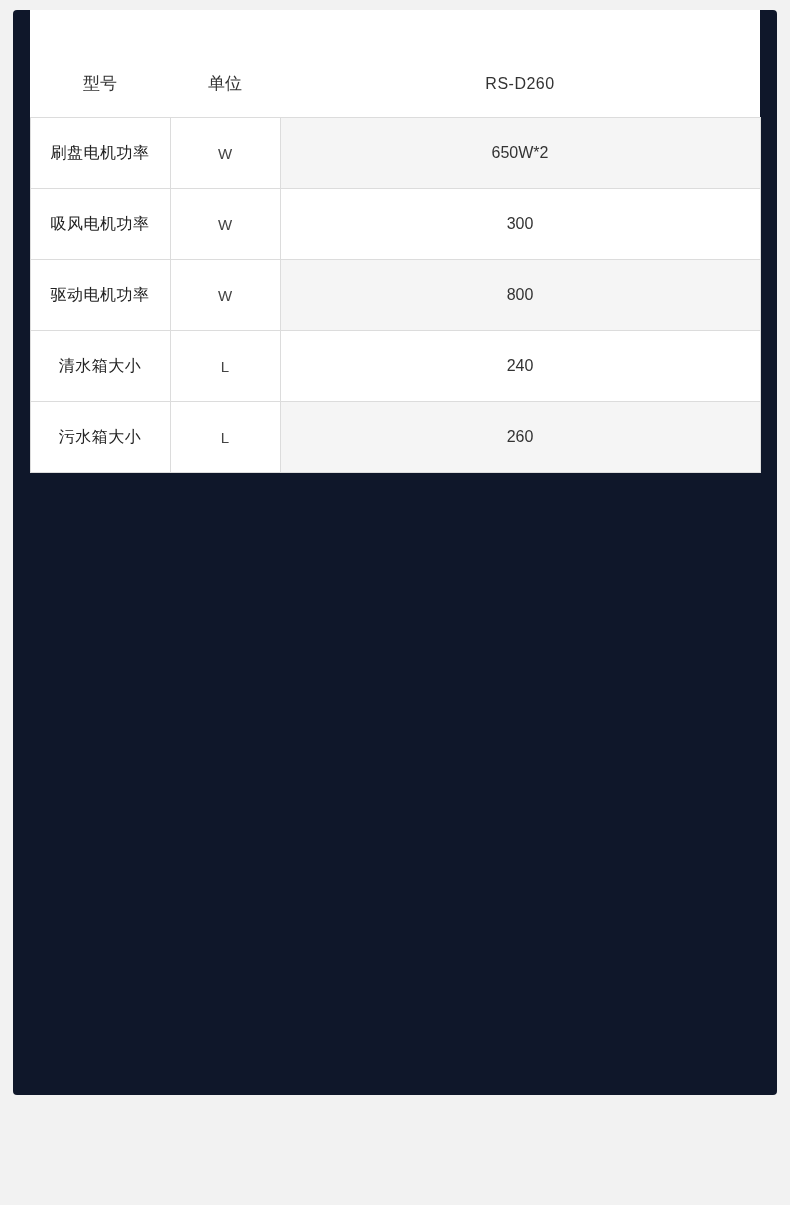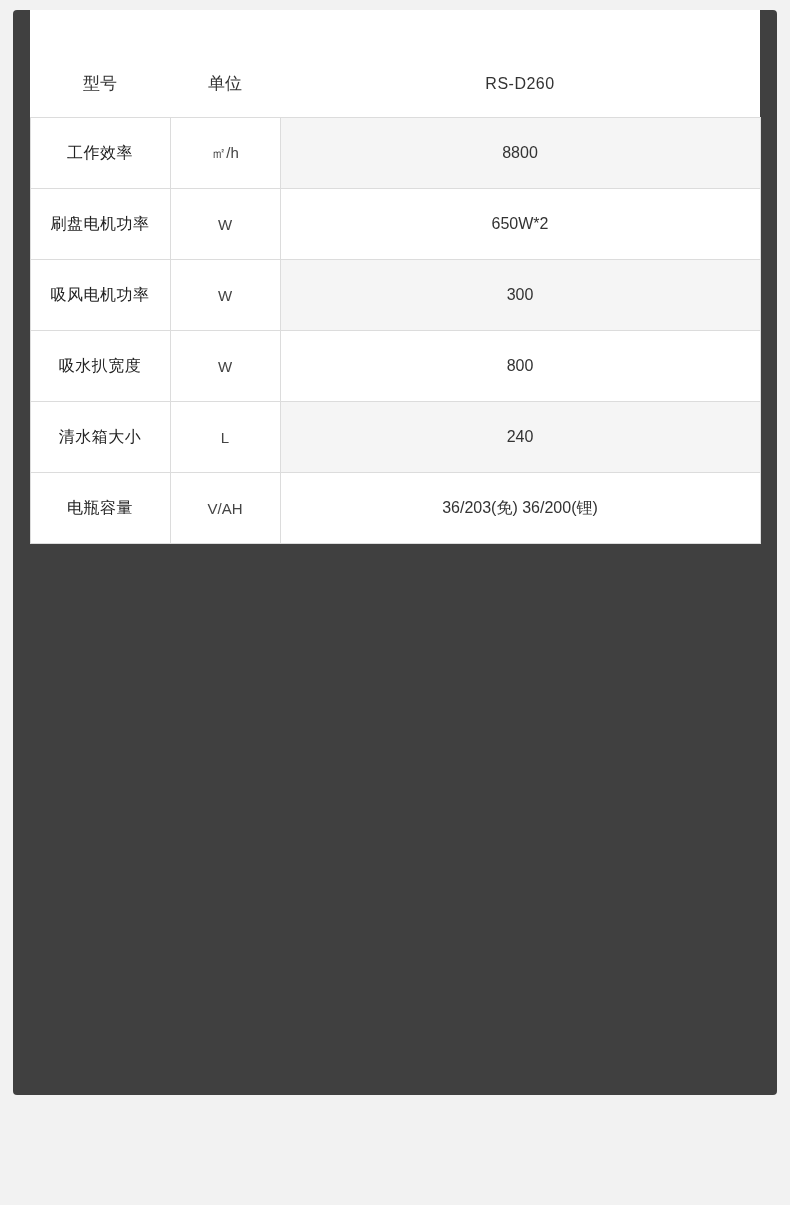--- a/index.html
+++ b/index.html
@@ -14,21 +14,21 @@
     color: #222;
   }
   .page {
     width: 790px;
     height: 1205px;
     background: #f2f2f2;
     box-sizing: border-box;
     padding: 10px 13px;
   }
   .card {
-    background: #404040;
+    background: #0f172a;
     width: 764px;
     height: 1085px;
     box-sizing: border-box;
     border-radius: 4px;
     padding: 0;
     position: relative;
   }
   .spec-table {
     border-collapse: collapse;
     width: 730px;
@@ -95,45 +95,40 @@
       </colgroup>
       <thead>
         <tr>
           <th>型号</th>
           <th>单位</th>
           <th class="value-head">RS-D260</th>
         </tr>
       </thead>
       <tbody>
         <tr>
-          <td class="label">工作效率</td>
-          <td class="unit">㎡/h</td>
-          <td class="value">8800</td>
-        </tr>
-        <tr>
           <td class="label">刷盘电机功率</td>
           <td class="unit">W</td>
           <td class="value">650W*2</td>
         </tr>
         <tr>
           <td class="label">吸风电机功率</td>
           <td class="unit">W</td>
           <td class="value">300</td>
         </tr>
         <tr>
-          <td class="label">吸水扒宽度</td>
+          <td class="label">驱动电机功率</td>
           <td class="unit">W</td>
           <td class="value">800</td>
         </tr>
         <tr>
           <td class="label">清水箱大小</td>
           <td class="unit">L</td>
           <td class="value">240</td>
         </tr>
         <tr>
-          <td class="label">电瓶容量</td>
-          <td class="unit">V/AH</td>
-          <td class="value">36/203(免)   36/200(锂)</td>
+          <td class="label">污水箱大小</td>
+          <td class="unit">L</td>
+          <td class="value">260</td>
         </tr>
       </tbody>
     </table>
   </div>
 </div>
 
 </body></html>

